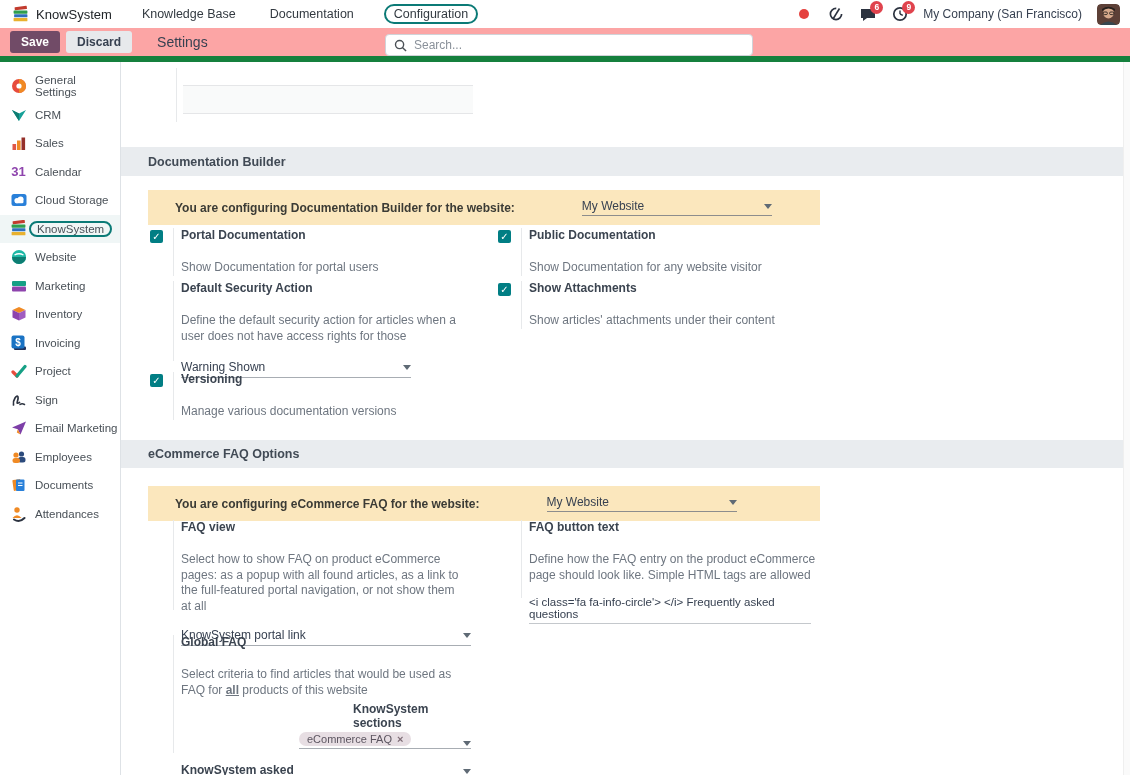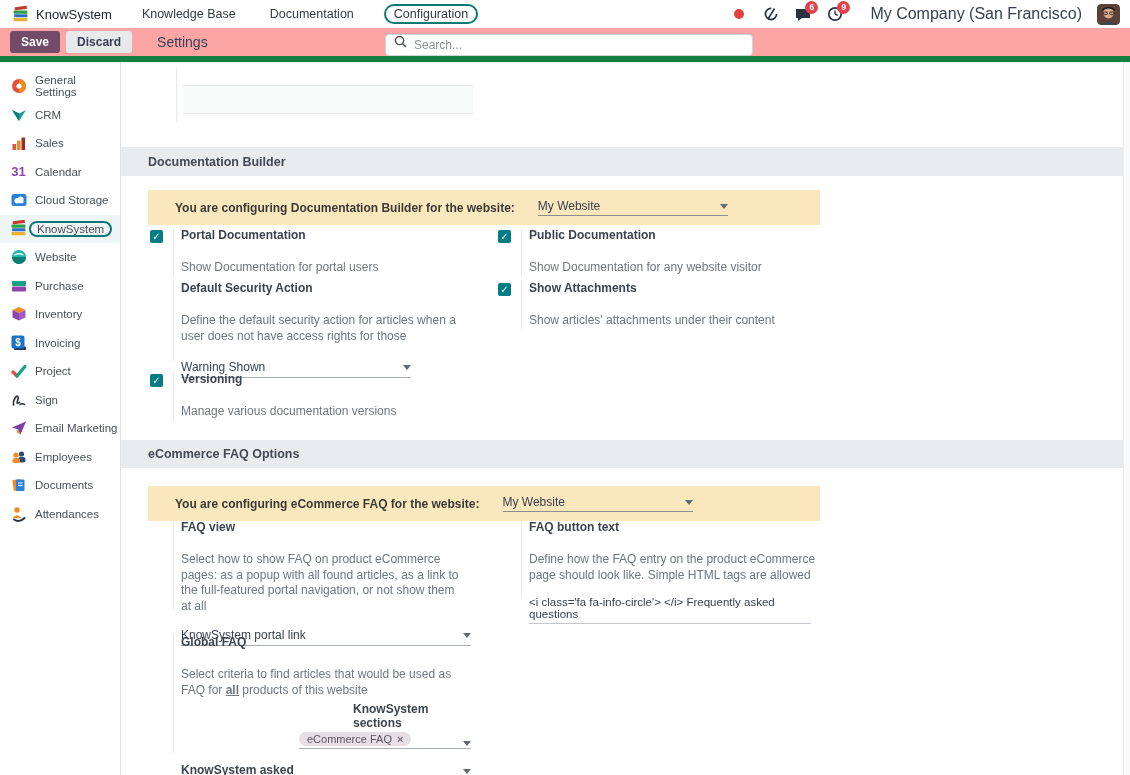--- a/index.html
+++ b/index.html
@@ -12,32 +12,32 @@
   .brand-name { font-size:13px; color:#212529; }
   .nav-menu { display:flex; align-items:center; gap:26px; font-size:12.5px; color:#333a41; }
   .nav-item { padding:2px 4px; cursor:pointer; }
   .nav-item.ringed { border:2px solid #0b7a76; border-radius:11px; padding:1px 8px; }
   .systray { margin-left:auto; display:flex; align-items:center; gap:15px; }
   .tray-icon { position:relative; width:17px; height:17px; display:flex; align-items:center; justify-content:center; }
   .badge { position:absolute; top:-5px; right:-7px; min-width:13px; height:13px; border-radius:8px;
            background:#e0434d; color:#fff; font-size:8.5px; font-weight:bold; display:flex;
            align-items:center; justify-content:center; padding:0 3px; }
   .red-dot { width:10px; height:10px; border-radius:50%; background:#e5413e; }
-  .company-name { font-size:16px; color:#374151; margin-left:12px; }
+  .company-name { font-size:12px; color:#374151; margin-left:0; }
   .avatar { width:23px; height:21px; border-radius:4px; overflow:hidden; }
 
   
   .controlbar { height:34px; display:flex; align-items:center; padding:0 10px;
                 border-bottom:6px solid #15803d; position:relative; background:#fca5a5; }
   .btn { font-size:12px; border-radius:3px; padding:4px 11px; cursor:pointer; border:none; }
   .btn-save { background:#714b67; color:#fff; font-weight:bold; }
   .btn-discard { background:#e7e9ec; color:#374151; font-weight:bold; margin-left:6px; }
   .page-title { font-size:14px; color:#374151; margin-left:25px; }
   .searchbox { position:absolute; left:385px; top:6px; width:368px; height:22px;
-               border:1px solid #d0d3d8; border-radius:4px; display:flex; padding:0 8px; background:#fff; }
+               border:1px solid #d0d3d8; border-radius:4px; display:flex; align-items:center; padding:0 8px; background:#fff; }
   .searchbox input { border:none; outline:none; flex:1; font-size:12px; margin-left:7px;
                      font-family:"Liberation Sans",sans-serif; color:#374151; background:transparent; }
   .searchbox input::placeholder { color:#8a919a; }
 
   
   .main { display:flex; height:713px; }
   .sidebar { width:121px; border-right:1px solid #dee2e6; padding-top:10px; background:#fff; flex:none; }
   .side-item { height:28.5px; display:flex; align-items:center; gap:8px; padding-left:10px;
                font-size:11.5px; color:#495057; cursor:pointer; }
   .side-item.active { background:#f0f6f6; }
@@ -50,21 +50,21 @@
   
   .remnant-line { position:absolute; left:55px; top:6px; height:54px; width:1px; background:#e7e9eb; }
   .remnant-box { position:absolute; left:62px; top:23px; width:290px; height:29px; background:#f9fafa;
                  border-top:1px solid #e5e6e8; border-bottom:1px solid #e5e6e8; }
 
   .section-bar { position:absolute; left:0; right:7px; height:29px; background:#e9ecef;
                  display:flex; align-items:center; padding-left:27px; font-size:12.5px; font-weight:bold; color:#414a55; }
   .bar1 { top:85px; } .bar2 { top:378px; height:28px; }
 
   .banner { position:absolute; left:27px; width:672px; height:35px; background:#fbe7bd;
-            display:flex; align-items:center; font-size:12px; }
+            display:flex; align-items:center; font-size:12px;gap:44px; }
   .banner1 { top:128px; } .banner2 { top:416px;margin-top:8px; }
   .banner b { margin-left:27px; color:#3b3b35; }
   .banner-select { margin-left:24px; width:190px; border-bottom:1px solid #8d8d8d; display:flex;
                    justify-content:space-between; align-items:center; padding-bottom:2px; cursor:pointer; color:#374151; }
 
   .caret { width:0; height:0; border-left:4px solid transparent; border-right:4px solid transparent;
            border-top:5px solid #5f6a75; }
 
   .setting { position:absolute; display:flex; }
   .pane { width:24px; flex:none; border-right:1px solid #e7e9eb; }
@@ -239,21 +239,21 @@
       <span class="side-label">Website</span>
     </div>
 
     <div class="side-item">
       <span class="icon16">
         <svg width="16" height="16" viewBox="0 0 16 16">
           <rect x="1" y="3" width="14" height="5" rx="1" fill="#16a085"></rect>
           <rect x="1" y="8.4" width="14" height="5" rx="1" fill="#8e44ad"></rect>
         </svg>
       </span>
-      <span class="side-label">Purchase</span>
+      <span class="side-label">Marketing</span>
     </div>
 
     <div class="side-item">
       <span class="icon16">
         <svg width="16" height="16" viewBox="0 0 16 16">
           <polygon points="8,1 14.5,4 8,7 1.5,4" fill="#f08a24"></polygon>
           <polygon points="1.5,4 8,7 8,14.5 1.5,11.5" fill="#8e44ad"></polygon>
           <polygon points="14.5,4 8,7 8,14.5 14.5,11.5" fill="#a05cc0"></polygon>
         </svg>
       </span>

